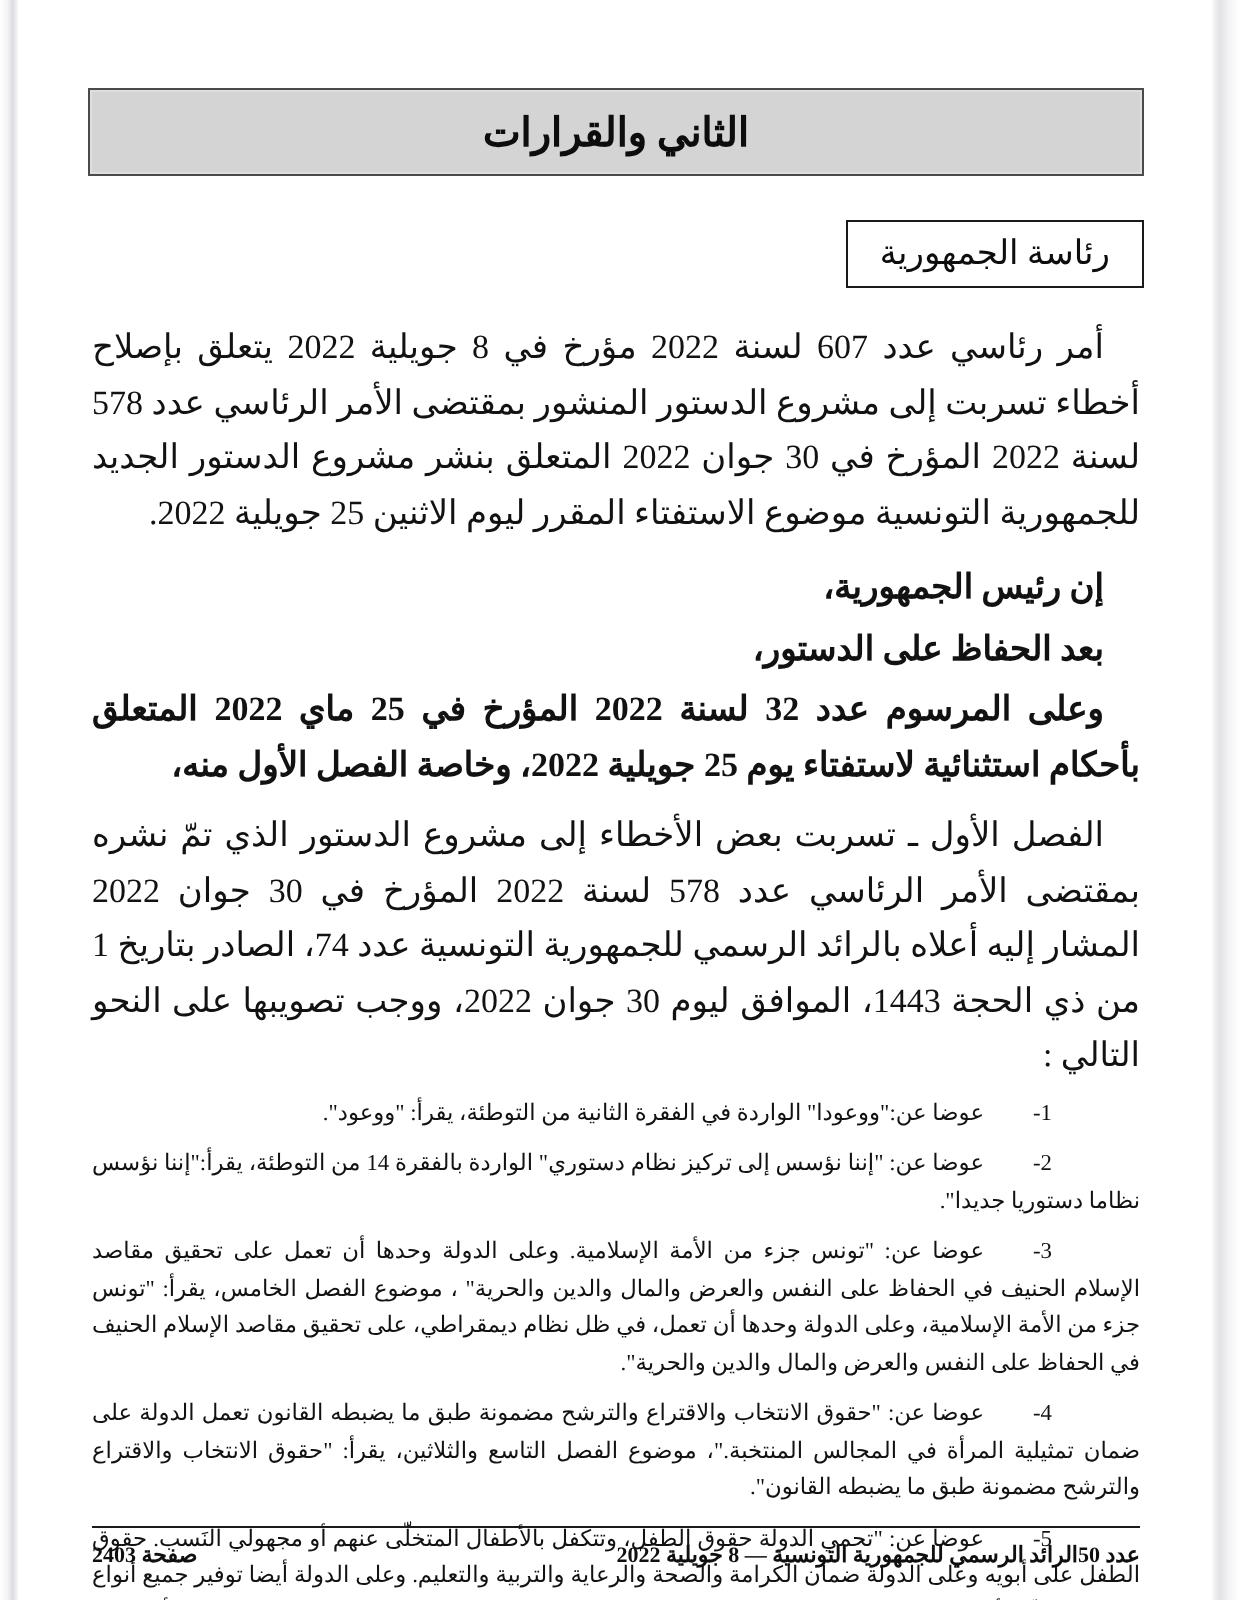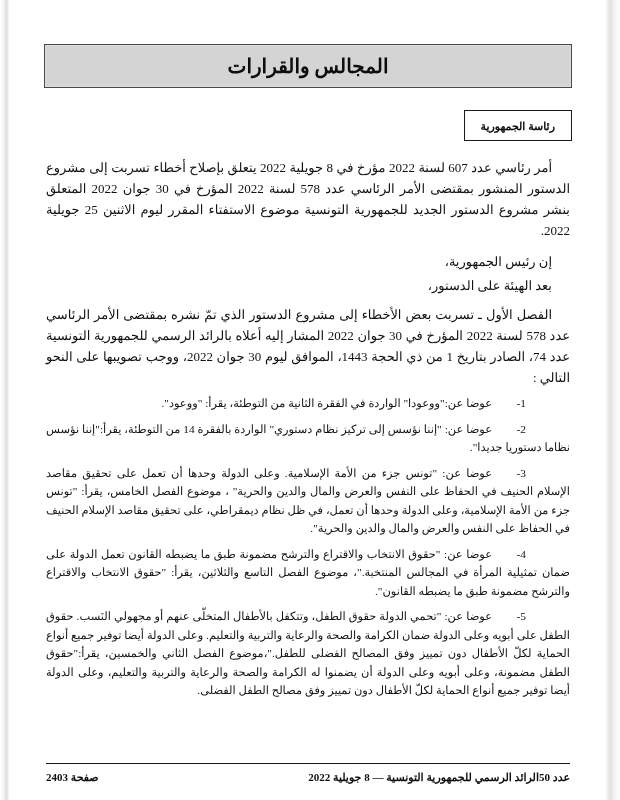--- a/index.html
+++ b/index.html
@@ -66,42 +66,43 @@
     margin: 22px 30px 0 30px;
     display: flex;
     justify-content: flex-start;
   }
   .authority-box {
     border: 1.3px solid #1a1a1a;
     padding: 5px 16px 6px 16px;
     background: #ffffff;
   }
   .authority-label {
-    font-size: 11px;
-    font-weight: bold;
+    font-size: 17px;
+    font-weight: normal;
     color: #0d0d0d;
   }
 
   
   .body-block {
     margin: 16px 32px 0 32px;
   }
   p.para {
     margin: 0 0 5px 0;
-    font-size: 13px;
+    font-size: 17px;
     line-height: 1.62;
     text-align: justify;
     text-justify: inter-word;
     color: #121212;
   }
   p.para.indent {
     text-indent: 18px;
   }
   p.tight {
     margin-bottom: 3px;
+    font-weight: bold;
   }
   .spacer-sm { height: 5px; }
 
   
   ol.corrections {
     list-style: none;
     margin: 6px 0 0 0;
     padding: 0;
   }
   ol.corrections > li {
@@ -151,38 +152,39 @@
 <body>
 
 <div class="page">
 
   <div class="scan-edge-left"></div>
   <div class="scan-edge-right"></div>
 
   <div class="content">
 
     <div class="banner">
-      <div class="banner-title">المجالس والقرارات</div>
+      <div class="banner-title">الثاني والقرارات</div>
     </div>
 
     <div class="authority-row">
       <div class="authority-box">
         <span class="authority-label">رئاسة الجمهورية</span>
       </div>
     </div>
 
     <div class="body-block">
 
       <p class="para indent">أمر رئاسي عدد 607 لسنة 2022 مؤرخ في 8 جويلية 2022 يتعلق بإصلاح أخطاء تسربت إلى مشروع الدستور المنشور بمقتضى الأمر الرئاسي عدد 578 لسنة 2022 المؤرخ في 30 جوان 2022 المتعلق بنشر مشروع الدستور الجديد للجمهورية التونسية موضوع الاستفتاء المقرر ليوم الاثنين 25 جويلية 2022.</p>
 
       <div class="spacer-sm"></div>
 
       <p class="para indent tight">إن رئيس الجمهورية،</p>
-      <p class="para indent tight">بعد الهيئة على الدستور،</p>
-
+      <p class="para indent tight">بعد الحفاظ على الدستور،</p>
+
+      <p class="para indent tight">وعلى المرسوم عدد 32 لسنة 2022 المؤرخ في 25 ماي 2022 المتعلق بأحكام استثنائية لاستفتاء يوم 25 جويلية 2022، وخاصة الفصل الأول منه،</p>
 
       <div class="spacer-sm"></div>
 
 
       <p class="para indent">الفصل الأول ـ تسربت بعض الأخطاء إلى مشروع الدستور الذي تمّ نشره بمقتضى الأمر الرئاسي عدد 578 لسنة 2022 المؤرخ في 30 جوان 2022 المشار إليه أعلاه بالرائد الرسمي للجمهورية التونسية عدد 74، الصادر بتاريخ 1 من ذي الحجة 1443، الموافق ليوم 30 جوان 2022، ووجب تصويبها على النحو التالي :</p>
 
       <ol class="corrections">
         <li>
           <span class="li-marker">1-</span><span class="li-text">عوضا عن:"ووعودا" الواردة في الفقرة الثانية من التوطئة، يقرأ: "ووعود".</span>
         </li>

